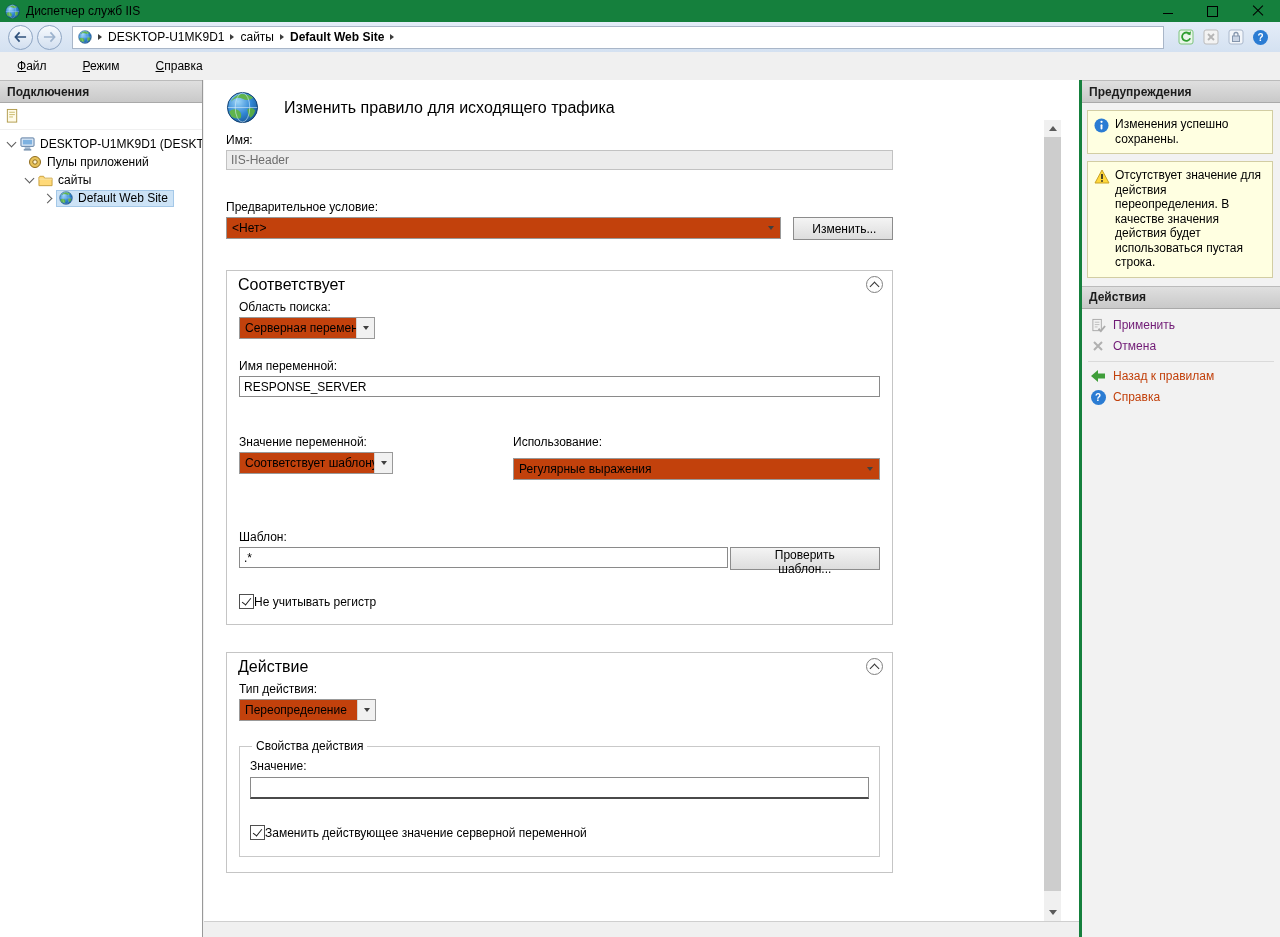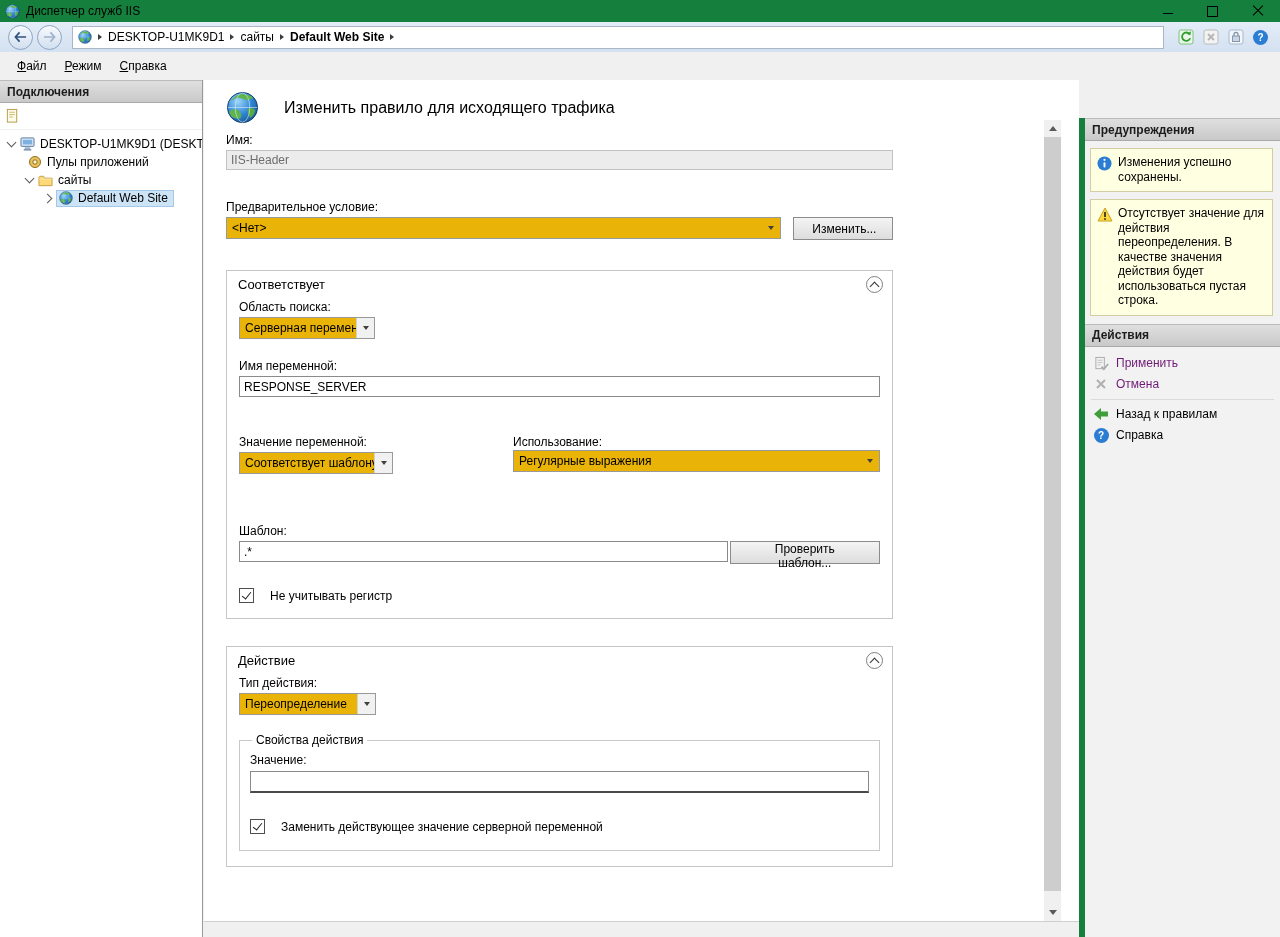--- a/index.html
+++ b/index.html
@@ -31,21 +31,21 @@
               display:flex;align-items:center;padding-left:5px;gap:6px;box-sizing:border-box;}
   .bc-item{font-size:12px;white-space:nowrap;}
   .bc-item.bold{font-weight:bold;}
   .bc-sep{width:0;height:0;border-left:4px solid #3c3c3c;border-top:3.5px solid transparent;border-bottom:3.5px solid transparent;flex:none;}
   .addr-icons{display:flex;align-items:center;gap:6px;margin:0 10px 0 12px;flex:none;}
   .addr-ic{width:19px;height:19px;display:flex;align-items:center;justify-content:center;}
   .help-circle{width:15px;height:15px;border-radius:50%;background:#2b7cd3;color:#fff;font-weight:bold;font-size:10px;
                display:flex;align-items:center;justify-content:center;}
 
   
-  .menubar{position:absolute;top:52px;left:0;right:0;height:28px;background:#f0f0f0;display:flex;align-items:center;padding-left:8px;gap:0;}
+  .menubar{position:absolute;top:52px;left:0;right:0;height:28px;background:#f0f0f0;display:flex;align-items:center;padding-left:8px;gap:18px;}
   .menu-item{padding:4px 9px;font-size:12px;}
   .menu-item u{text-decoration:underline;}
 
   
   .panel-header{height:21px;background:linear-gradient(#dfdfdf,#c9c9c9);border-top:1px solid #bbb;border-bottom:1px solid #a9a9a9;
                 display:flex;align-items:center;padding-left:7px;font-weight:bold;color:#1c1c1c;}
 
   
   .left-panel{position:absolute;top:80px;left:0;width:203px;bottom:0;background:#fff;border-right:1px solid #999;box-sizing:border-box;}
   .left-toolbar{height:26px;display:flex;align-items:center;padding-left:5px;background:#fff;border-bottom:1px solid #f0f0f0;}
@@ -62,60 +62,60 @@
   .center{position:absolute;top:80px;left:204px;width:875px;bottom:0;background:#f0f0f0;}
   .page{position:absolute;top:0;left:0;right:0;bottom:15px;background:#fff;border-bottom:1px solid #cfcfcf;}
   .content-area{position:absolute;left:22px;top:9px;width:667px;}
   .page-header{display:flex;align-items:center;gap:25px;height:37px;}
   .page-title{font-size:16px;font-weight:normal;margin:0;}
   .lbl{font-size:12px;}
   .row{display:flex;align-items:flex-start;}
   .txt{height:21px;border:1px solid #8a8a8a;padding:0 4px;font-family:inherit;font-size:12px;box-sizing:border-box;background:#fff;color:#000;display:block;}
   .txt-disabled{background:#ececec;border-color:#c2c2c2;color:#6d6d6d;height:20px;}
   .txt-underline{border-bottom:2px solid #4a4a4a;height:22px;}
-  .combo{height:22px;border:1px solid #999;background:#eab308;display:flex;align-items:center;box-sizing:border-box;padding-left:5px;}
+  .combo{height:22px;border:1px solid #999;background:#c2410c;display:flex;align-items:center;box-sizing:border-box;padding-left:5px;}
   .combo-text{font-size:12px;white-space:nowrap;overflow:hidden;flex:1;}
   .combo-arrow{width:0;height:0;border-left:3.8px solid transparent;border-right:3.8px solid transparent;border-top:4.5px solid #404040;margin:0 6px 0 4px;flex:none;}
   .combo-btn{width:17px;align-self:stretch;background:#f1f1f1;border-left:1px solid #d2d2d2;display:flex;align-items:center;justify-content:center;flex:none;}
   .combo-btn .combo-arrow{margin:0;}
   .btn{height:23px;background:linear-gradient(#f4f4f4,#dddddd);border:1px solid #8c8c8c;font-family:inherit;font-size:12px;padding:0 18px;box-sizing:border-box;}
   .section{border:1px solid #c5c5c5;background:#fff;}
   .section-header{height:27px;display:flex;align-items:center;justify-content:space-between;padding:0 9px 0 11px;}
-  .section-title{font-size:13px;}
+  .section-title{font-size:16px;}
   .collapse-btn{width:17px;height:17px;border-radius:50%;border:1px solid #808080;background:#fdfdfd;display:flex;align-items:center;justify-content:center;box-sizing:border-box;}
   .chev{width:6px;height:6px;border-left:1.6px solid #333;border-top:1.6px solid #333;}
   .chev-up{transform:rotate(45deg);margin-top:3px;}
   .chev-down{transform:rotate(225deg);margin-top:-3px;}
   .section-body{padding:2px 12px 15px 12px;}
   .two-col{display:flex;gap:37px;}
-  .check-row{display:flex;align-items:center;gap:16px;cursor:default;}
+  .check-row{display:flex;align-items:center;gap:0;cursor:default;}
   .checkbox{width:13px;height:13px;border:1px solid #4f4f4f;background:#fff;display:flex;align-items:center;justify-content:center;flex:none;box-sizing:content-box;}
   .checkmark{width:4px;height:8px;border-right:1.8px solid #1a1a1a;border-bottom:1.8px solid #1a1a1a;transform:rotate(38deg);margin-top:-2px;}
   .check-label{font-size:12px;}
   .group{border:1px solid #c9c9c9;padding:6px 10px 16px 10px;margin:0;}
   .group legend{font-size:12px;padding:0 4px;margin-left:2px;}
 
   
   .scrollbar{position:absolute;top:40px;bottom:0;right:18px;width:17px;background:#f0f0f0;}
   .sb-btn{position:absolute;left:0;width:17px;height:17px;display:flex;align-items:center;justify-content:center;background:#f0f0f0;}
   .sb-btn.sb-bottom{bottom:0;}
   .sb-thumb{position:absolute;left:0;top:17px;width:17px;bottom:30px;background:#cdcdcd;}
   .tri{width:0;height:0;border-left:4px solid transparent;border-right:4px solid transparent;}
   .tri-up{border-bottom:5px solid #5a5a5a;}
   .tri-down{border-top:5px solid #5a5a5a;}
 
   
-  .right-panel{position:absolute;top:80px;left:1079px;right:0;bottom:0;background:#f2f2f2;border-left:6px solid #15803d;box-sizing:border-box;margin-top:38px;}
+  .right-panel{position:absolute;top:80px;left:1079px;right:0;bottom:0;background:#f2f2f2;border-left:3px solid #15803d;box-sizing:border-box;}
   .alert{position:relative;margin:7px 7px 5px 5px;background:#ffffe1;border:1px solid #d2cda3;padding:6px 6px 7px 27px;line-height:14.5px;font-size:12px;}
   .alert-ico{position:absolute;left:6px;top:7px;display:flex;}
   .alert-text{display:block;}
   .action-list{padding-top:6px;}
   .action-item{display:flex;align-items:center;gap:6px;height:21px;padding-left:7px;font-size:12px;}
   .action-item.disabled .ai-label{color:#701a75;}
-  .action-item.link .ai-label{color:#000000;}
+  .action-item.link .ai-label{color:#c2410c;}
   .ai-ico{width:18px;display:flex;justify-content:center;flex:none;}
   .action-divider{height:1px;background:#dadada;margin:4px 6px;}
 </style>
 </head>
 <body>
 
 <svg width="0" height="0" style="position:absolute" aria-hidden="true">
   <defs>
     <radialGradient id="globeGrad" cx="35%" cy="30%" r="80%">
       <stop offset="0%" stop-color="#9ed6f8"></stop>
@@ -322,21 +322,21 @@
                 <div class="lbl">Значение переменной:</div>
                 <div class="combo" style="width:154px;margin-top:3px">
                   <span class="combo-text">Соответствует шаблону</span>
                   <span class="combo-btn">
                       <span class="combo-arrow"></span>
                     </span>
                 </div>
               </div>
               <div style="flex:1">
                 <div class="lbl">Использование:</div>
-                <div class="combo" style="width:100%;margin-top:1px">
+                <div class="combo" style="width:100%;margin-top:9px">
                   <span class="combo-text">Регулярные выражения</span>
                   <span class="combo-arrow"></span>
                 </div>
               </div>
             </div>
 
             <div class="lbl" style="margin-top:50px">Шаблон:</div>
             <div class="row" style="margin-top:3px">
               <input class="txt" style="width: 506px;" value=".*">
               <button class="btn" style="margin-left:2px;min-width:130px">Проверить шаблон...</button>

